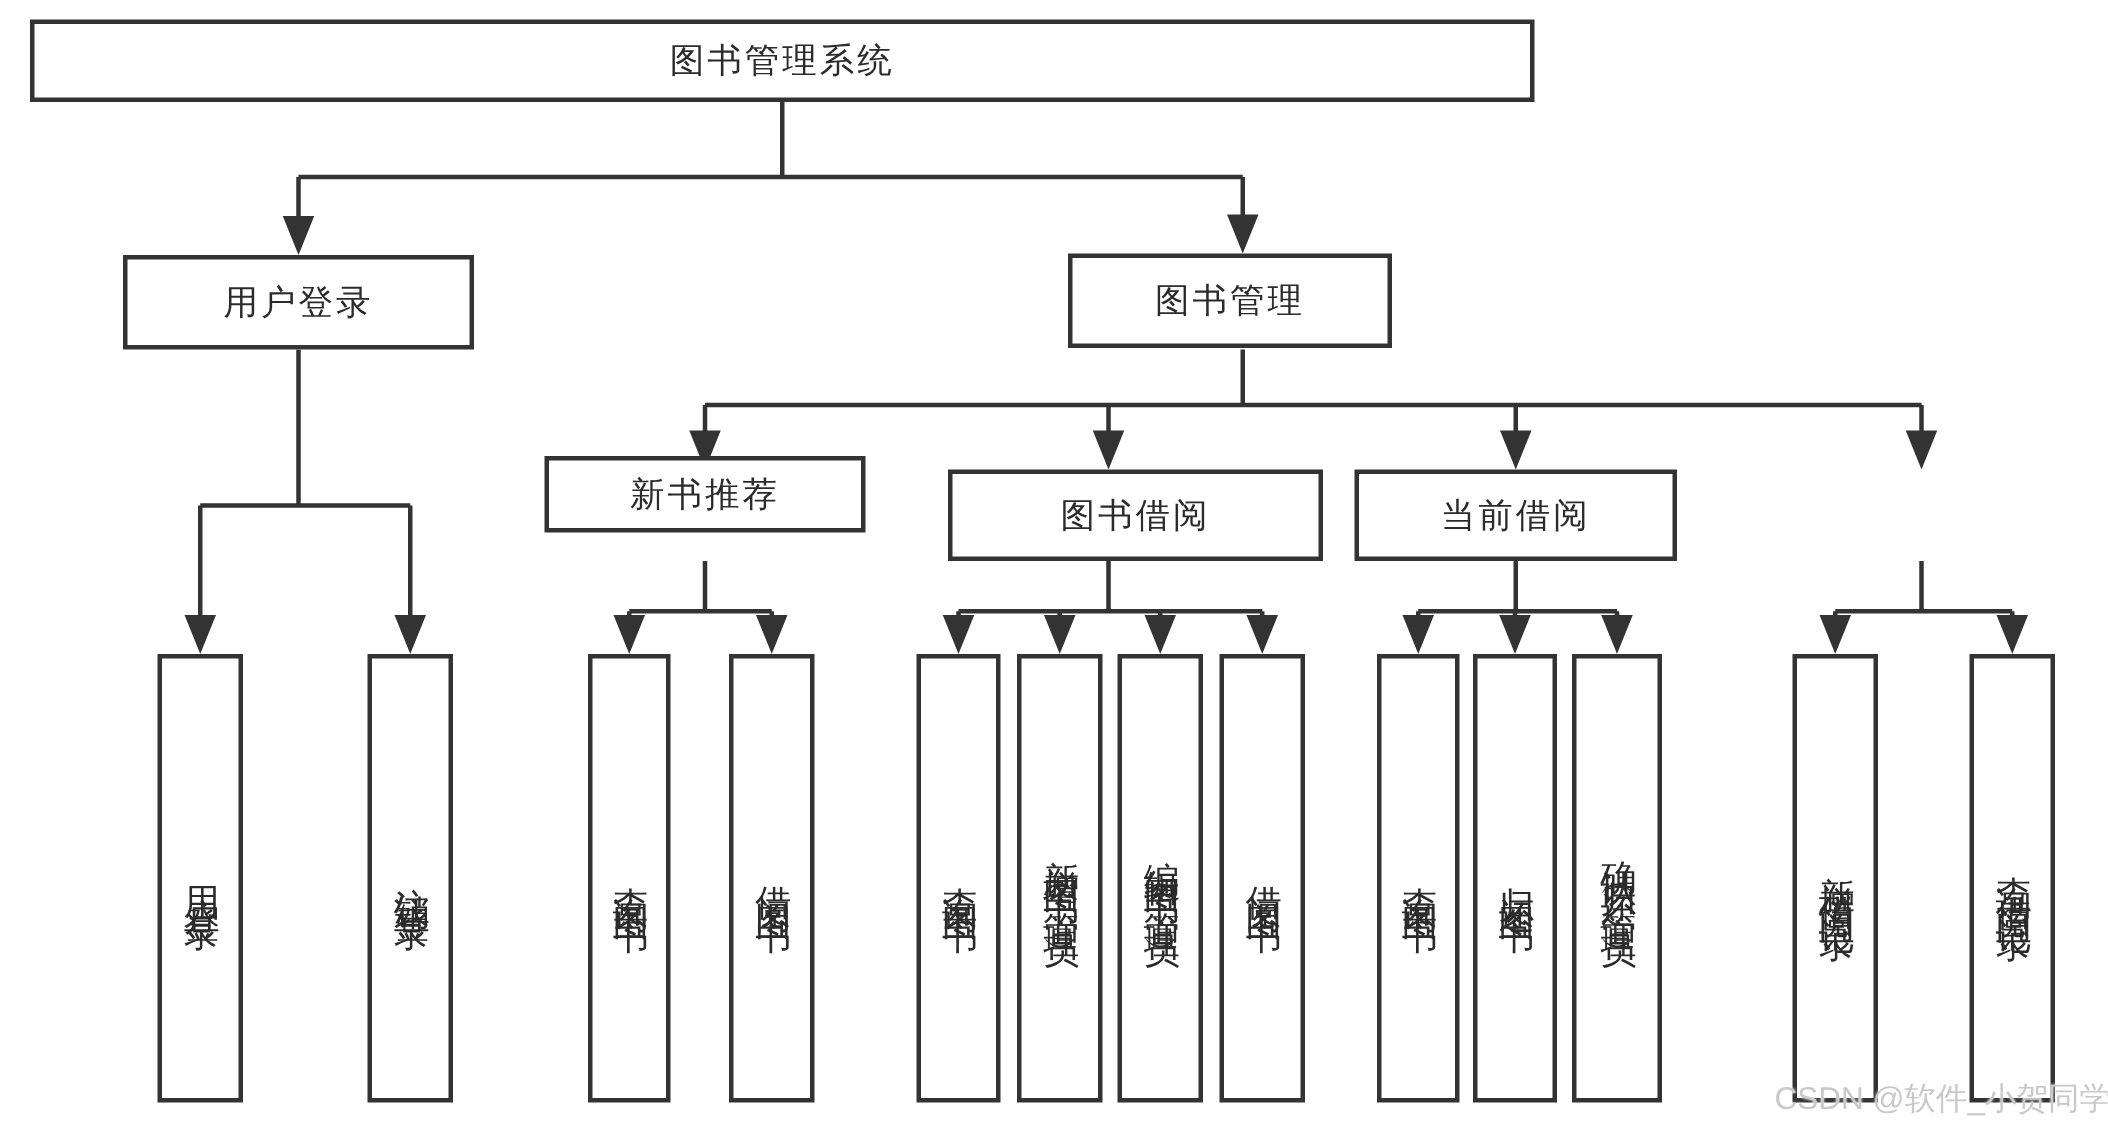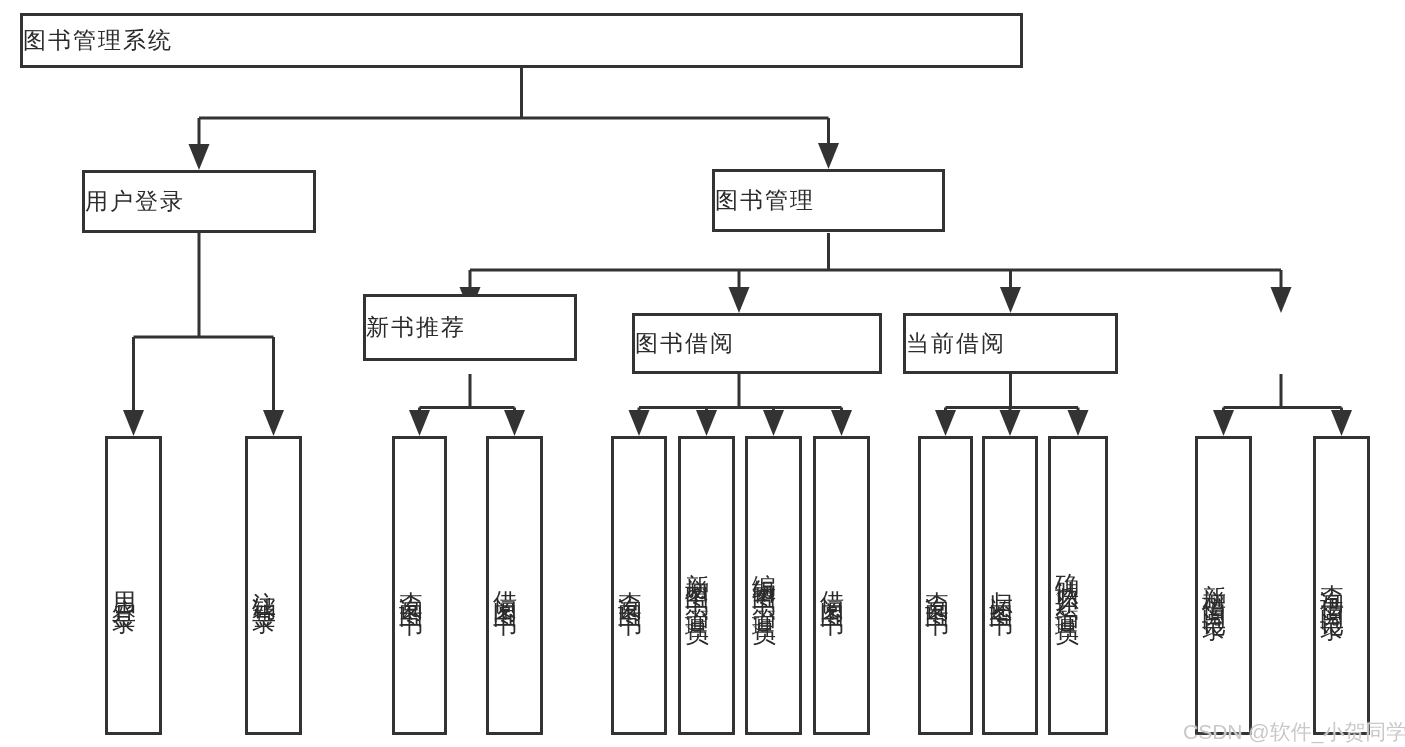--- a/index.html
+++ b/index.html
@@ -3,21 +3,21 @@
 <meta charset="utf-8">
 <style>
   :root { --line:#333333; --text:#2b2b2b; --watermark:#c9c9c9; --background:#ffffff; }
   html,body { margin:0; padding:0; }
   body { background:var(--background); font-family:"Liberation Sans","DejaVu Sans",sans-serif; }
   .canvas { position:relative; width:1405px; height:747px; background:var(--background); overflow:hidden; }
   svg.wires { position:absolute; left:0; top:0; color:var(--line); }
   svg.wires path { stroke:currentColor; stroke-width:3; fill:none; }
   svg.wires polygon { fill:currentColor; stroke:none; }
   .node { position:absolute; box-sizing:border-box; border:3px solid var(--line);
-          background:#fff; display:flex; align-items:center; 
+          background:#fff; display:flex; align-items:center; justify-content:center;
           color:var(--text); }
   .node.h span { font-size:23px; letter-spacing:2px; white-space:nowrap; }
   .node.v span { writing-mode:vertical-rl; text-orientation:mixed; font-size:24px;
                  letter-spacing:7px; white-space:nowrap; }
   .watermark { position:absolute; left:1183px; top:718px; font-size:21px;
                color:var(--watermark); white-space:nowrap; z-index:3;
                text-shadow:0 0 2px #ffffff; }
 </style>
 </head>
 <body>
@@ -67,25 +67,25 @@
     </g>
   </svg>
 
   <div class="node h" style="left:20px;top:13px;width:1003px;height:55px">
     <span>图书管理系统</span>
   </div>
 
   <div class="node h" style="left:82px;top:170px;width:234px;height:63px">
     <span>用户登录</span>
   </div>
-  <div class="node h" style="left:712px;top:169px;width:233px;height:63px">
+  <div class="node h" style="left:712px;top:169px;width:216px;height:63px">
     <span>图书管理</span>
   </div>
 
-  <div class="node h" style="left:363px;top:294px;width:214px;height:67px">
+  <div class="node h" style="left:363px;top:304px;width:214px;height:51px">
     <span>新书推荐</span>
   </div>
   <div class="node h" style="left:632px;top:313px;width:250px;height:61px">
     <span>图书借阅</span>
   </div>
   <div class="node h" style="left:903px;top:313px;width:215px;height:61px">
     <span>当前借阅</span>
   </div>
 
   <div class="node v" style="left:105px;top:436px;width:57px;height:299px">

